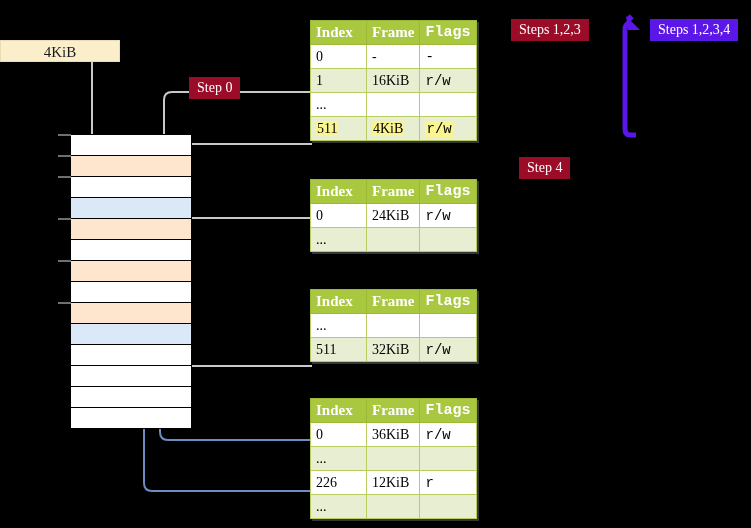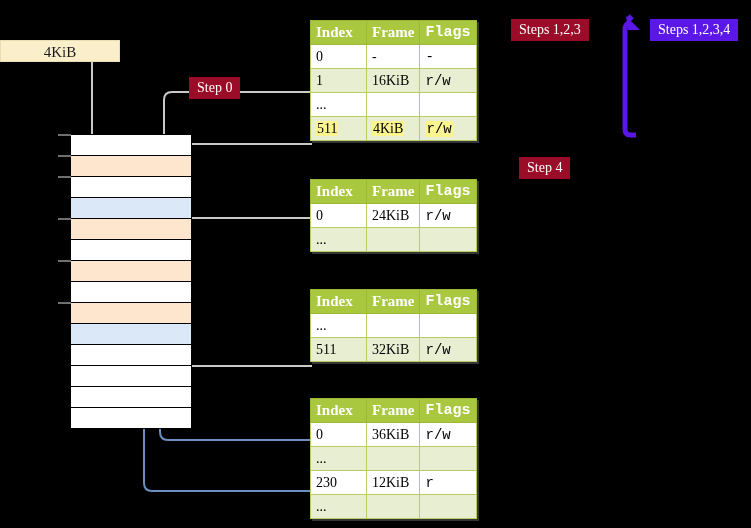--- a/index.html
+++ b/index.html
@@ -296,21 +296,21 @@
           <td class="col-index">0</td>
           <td class="col-frame">36KiB</td>
           <td class="col-flags">r/w</td>
         </tr>
         <tr class="alt">
           <td class="col-index">...</td>
           <td class="col-frame"></td>
           <td class="col-flags"></td>
         </tr>
         <tr>
-          <td class="col-index">230</td>
+          <td class="col-index">226</td>
           <td class="col-frame">12KiB</td>
           <td class="col-flags">r</td>
         </tr>
         <tr class="alt">
           <td class="col-index">...</td>
           <td class="col-frame"></td>
           <td class="col-flags"></td>
         </tr>
       </tbody>
     </table>

